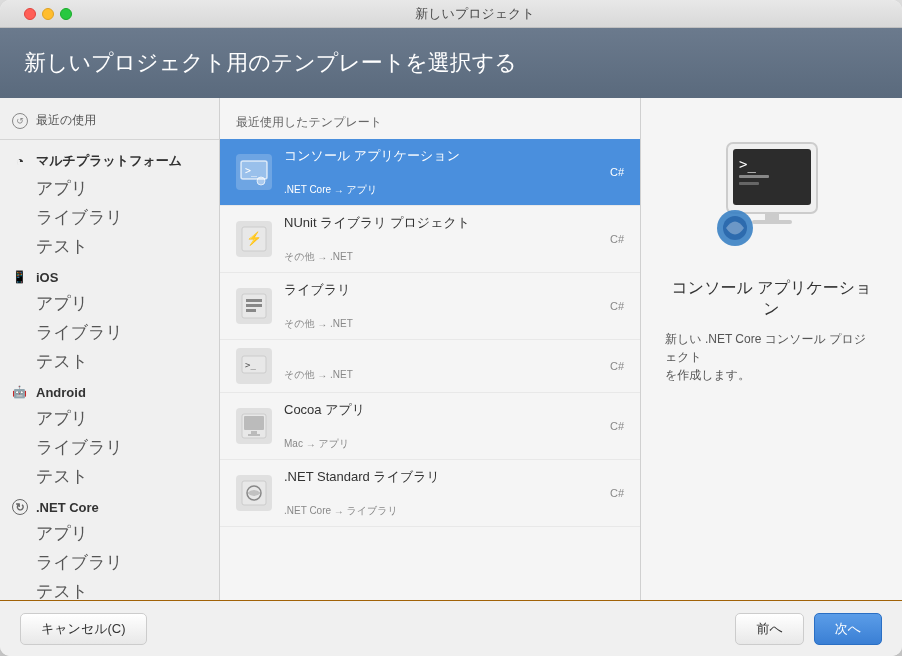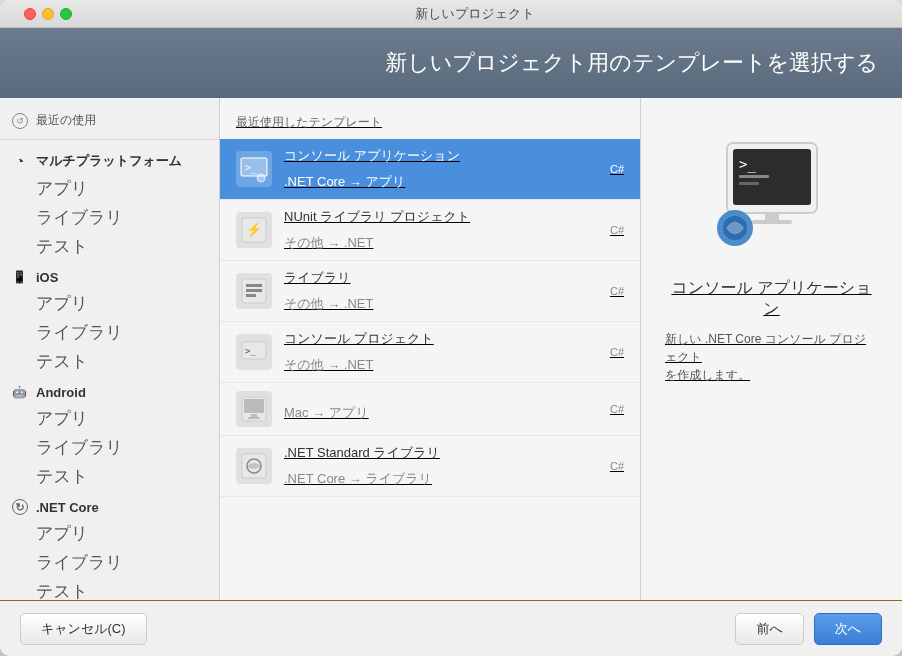--- a/index.html
+++ b/index.html
@@ -52,21 +52,20 @@
     }
     .header {
       background: linear-gradient(to bottom, #6b7a8d, #5a6a7d);
       padding: 20px 24px;
       flex-shrink: 0;
     }
     .header-title {
       font-size: 22px;
       color: white;
       font-weight: 400;
-      text-align: right;
     }
     .content {
       display: flex;
       flex: 1;
       overflow: hidden;
     }
     .sidebar {
       width: 220px;
       background: #f0f0f0;
       border-right: 1px solid #d0d0d0;
@@ -126,21 +125,20 @@
     .main-area {
       flex: 1;
       display: flex;
       flex-direction: column;
       overflow: hidden;
     }
     .template-section {
       flex: 1;
       display: flex;
       overflow: hidden;
-      text-decoration: underline;
     }
     .template-list {
       width: 420px;
       flex-shrink: 0;
       overflow-y: auto;
       padding: 12px 0;
     }
     .template-section-label {
       padding: 4px 16px 8px 16px;
       font-size: 12px;
@@ -181,23 +179,23 @@
     }
     .template-text {
       flex: 1;
     }
     .template-name {
       font-size: 13px;
       font-weight: 500;
       color: #333;
     }
     .template-sub {
-      font-size: 13px;
+      font-size: 10px;
       color: #888;
-      margin-top: 8px;
+      margin-top: 18px;
     }
     .template-lang {
       font-size: 11px;
       color: #888;
       margin-left: 8px;
     }
     .detail-panel {
       flex: 1;
       padding: 30px 24px;
       display: flex;
@@ -389,36 +387,36 @@
           </div>
 
           <div class="template-item">
             <div class="template-icon">
               <svg width="28" height="28" viewBox="0 0 28 28">
                 <rect x="2" y="4" width="24" height="17" rx="2" fill="#e8e8e8" stroke="#ccc" stroke-width="1"></rect>
                 <text x="5" y="16" font-size="9" fill="#555" font-family="monospace">&gt;_</text>
               </svg>
             </div>
             <div class="template-text">
-              <div class="template-name">コンソール プロジェクト</div>
               <div class="template-sub">その他 → .NET</div>
             </div>
             <span class="template-lang">C#</span>
           </div>
 
           <div class="template-item">
             <div class="template-icon">
               <svg width="28" height="28" viewBox="0 0 28 28">
                 <rect x="2" y="2" width="24" height="24" rx="2" fill="#e8e8e8" stroke="#ccc" stroke-width="1"></rect>
                 <rect x="4" y="4" width="20" height="14" rx="1" fill="#bbb"></rect>
                 <rect x="11" y="19" width="6" height="3" fill="#bbb"></rect>
                 <rect x="8" y="22" width="12" height="2" fill="#bbb"></rect>
               </svg>
             </div>
             <div class="template-text">
+              <div class="template-name">Cocoa アプリ</div>
               <div class="template-sub">Mac → アプリ</div>
             </div>
             <span class="template-lang">C#</span>
           </div>
 
           <div class="template-item">
             <div class="template-icon">
               <svg width="28" height="28" viewBox="0 0 28 28">
                 <rect x="2" y="2" width="24" height="24" rx="2" fill="#e8e8e8" stroke="#ccc" stroke-width="1"></rect>
                 <circle cx="14" cy="14" r="7" fill="none" stroke="#888" stroke-width="1.5"></circle>

